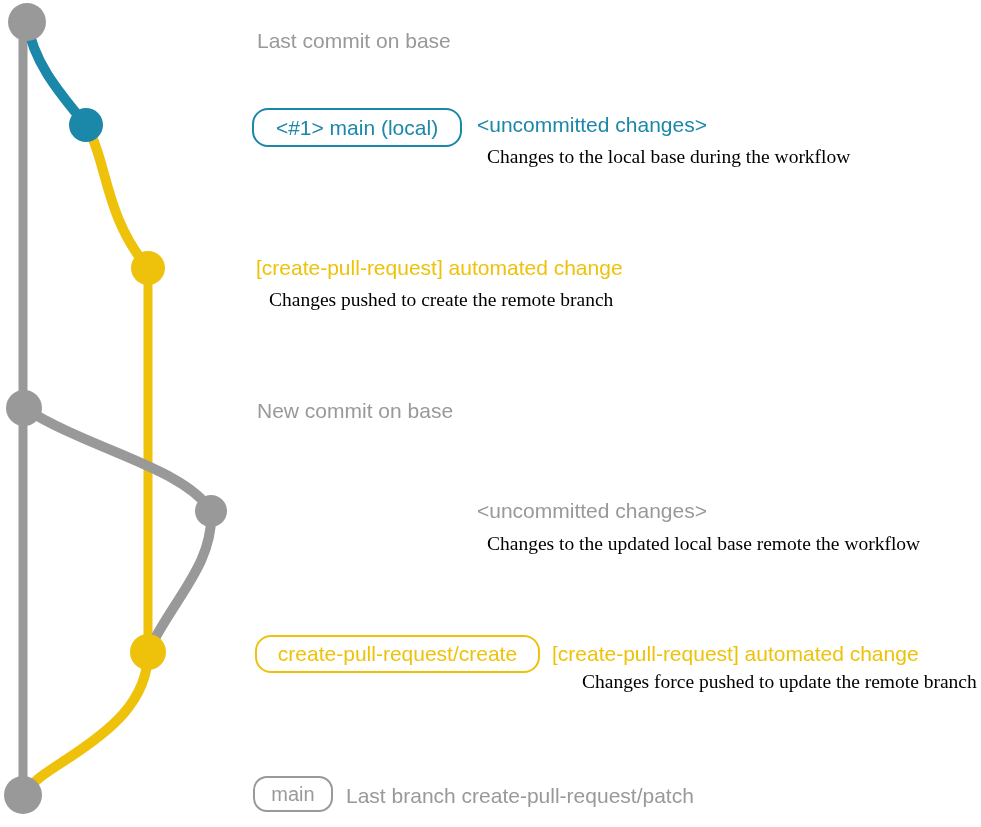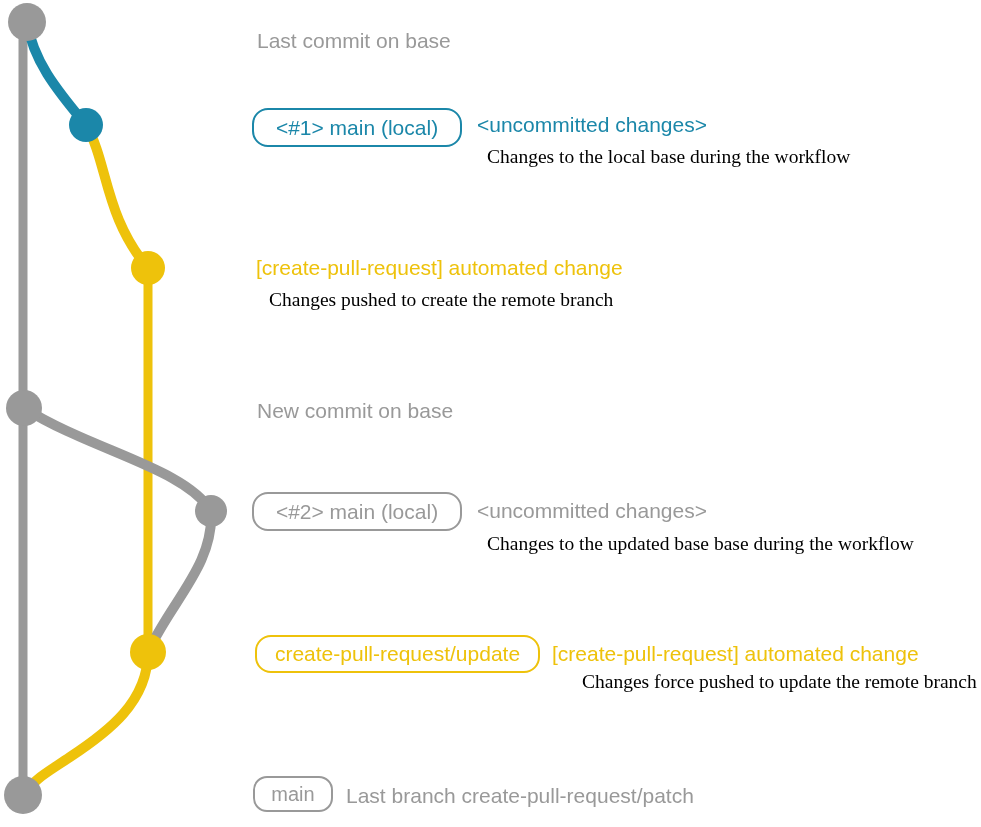--- a/index.html
+++ b/index.html
@@ -98,28 +98,25 @@
     <span>&lt;#1&gt; main (local)</span>
   </div>
   <div class="lbl msg msg-teal" style="left:477px; top:114px;">&lt;uncommitted changes&gt;</div>
   <div class="lbl caption" style="left:487px; top:147px;">Changes to the local base during the workflow</div>
 
   <div class="lbl msg msg-yellow" style="left:256px; top:257px;">[create-pull-request] automated change</div>
   <div class="lbl title-text" style="left:257px; top:400px;">New commit on base</div>
 
   <div class="lbl caption" style="left:269px; top:290px;">Changes pushed to create the remote branch</div>
 
-  <div class="branch-box box-gray" style="left:252px; top:492px; width:210px; height:39px;">
-    <span>&lt;#2&gt; main (local)</span>
-  </div>
   <div class="lbl msg msg-gray" style="left:477px; top:500px;">&lt;uncommitted changes&gt;</div>
-  <div class="lbl caption" style="left:487px; top:534px;">Changes to the updated base base during the workflow</div>
+  <div class="lbl caption" style="left:487px; top:534px;">Changes to the updated local base remote the workflow</div>
 
   <div class="branch-box box-yellow" style="left:255px; top:635px; width:285px; height:38px;">
-    <span>create-pull-request/update</span>
+    <span>create-pull-request/create</span>
   </div>
   <div class="lbl msg msg-yellow" style="left:552px; top:643px;">[create-pull-request] automated change</div>
   <div class="lbl caption" style="left:582px; top:672px;">Changes force pushed to update the remote branch</div>
 
   <div class="branch-box box-gray" style="left:253px; top:776px; width:80px; height:36px; border-radius:14px; font-size:20px;text-align:right;">
     <span>main</span>
   </div>
   <div class="lbl msg msg-gray" style="left:346px; top:785px;">Last branch create-pull-request/patch</div>
 
 </div>

